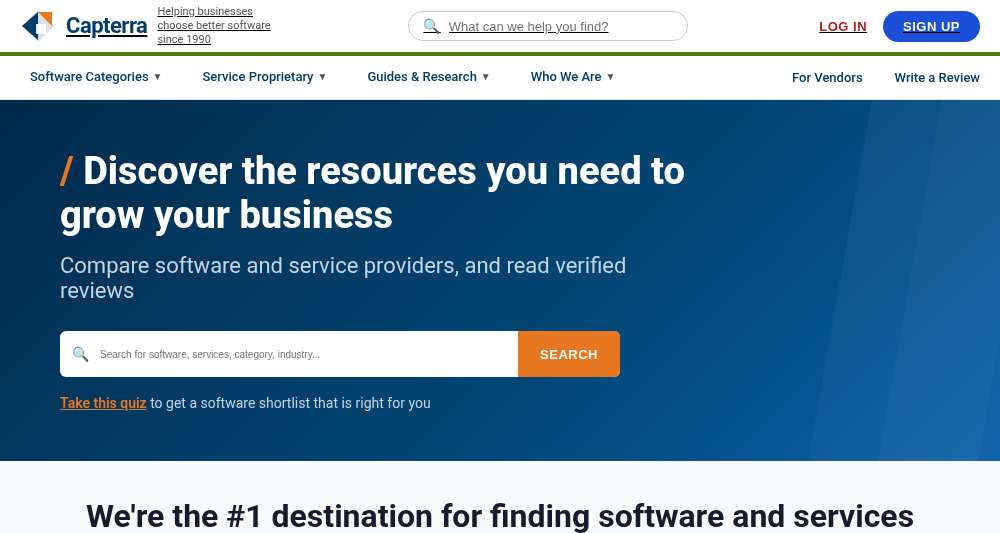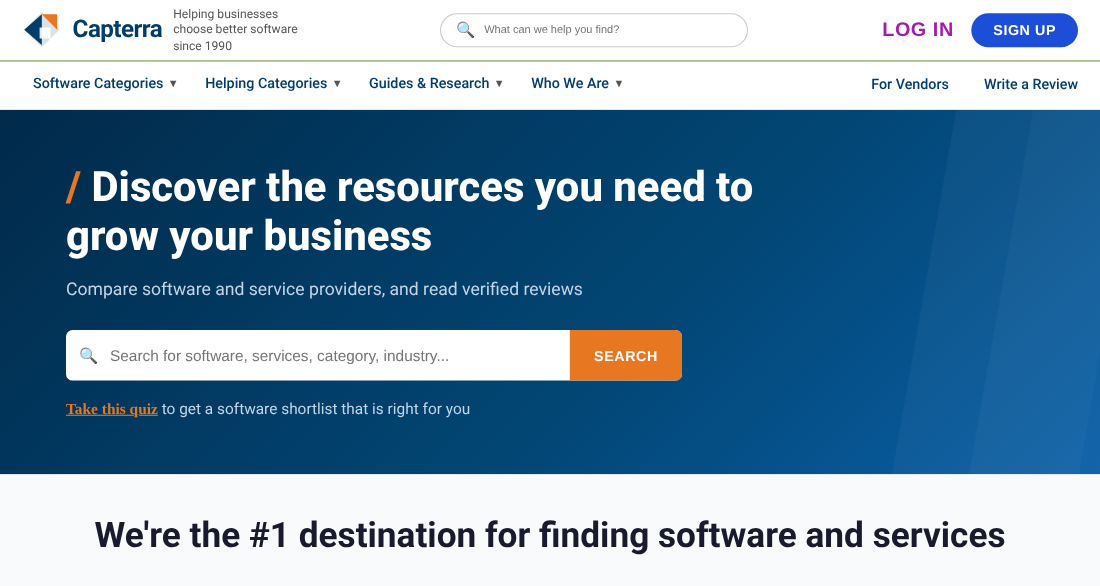--- a/index.html
+++ b/index.html
@@ -5,21 +5,22 @@
     * { margin: 0; padding: 0; box-sizing: border-box; }
     body { font-family: -apple-system, BlinkMacSystemFont, 'Segoe UI', Roboto, sans-serif; width: 1000px; overflow-x: hidden; }
 
     
     .header {
       display: flex;
       align-items: center;
       padding: 0 20px;
       height: 56px;
       background: #fff;
-      border-bottom: 1px solid #4d7c0f;
+      border-bottom: 4px solid #4d7c0f;
+      text-decoration: underline;
     }
     .logo-area {
       display: flex;
       align-items: center;
       gap: 10px;
       flex-shrink: 0;
     }
     .logo-icon {
       width: 36px;
       height: 36px;
@@ -47,39 +48,39 @@
       align-items: center;
       border: 1.5px solid #ccc;
       border-radius: 24px;
       padding: 6px 14px;
       width: 280px;
       gap: 8px;
     }
     .header-search-box input {
       border: none;
       outline: none;
-      font-size: 10px;
+      font-size: 13px;
       color: #7f1d1d;
       width: 100%;
       background: transparent;
     }
     .search-icon-sm {
       color: #888;
       font-size: 14px;
     }
     .header-actions {
       display: flex;
       align-items: center;
       gap: 16px;
       flex-shrink: 0;
     }
     .btn-login {
-      font-size: 18px;
+      font-size: 13px;
       font-weight: 600;
-      color: #a21caf;
+      color: #b91c1c;
       background: none;
       border: none;
       cursor: pointer;
       letter-spacing: 0.5px;
     }
     .btn-signup {
       font-size: 13px;
       font-weight: 700;
       color: #fff;
       background: #1d4ed8;
@@ -96,21 +97,21 @@
       display: flex;
       align-items: center;
       padding: 0 20px;
       height: 44px;
       background: #fff;
       border-bottom: 1px solid #e5e7eb;
     }
     .nav-left {
       display: flex;
       align-items: flex-start;
-      gap: 4px;
+      gap: 20px;
       flex: 1;
     }
     .nav-item {
       display: flex;
       align-items: center;
       gap: 4px;
       padding: 0 10px;
       height: 44px;
       font-size: 13px;
       font-weight: 500;
@@ -157,38 +158,38 @@
       font-weight: 800;
       color: #fff;
       line-height: 1.15;
       margin-bottom: 16px;
     }
     .hero-title-accent {
       color: #e87722;
       font-weight: 800;
     }
     .hero-subtitle {
-      font-size: 16px;
+      font-size: 22px;
       color: #c5d5e8;
       margin-bottom: 28px;
     }
     .hero-search-bar {
       display: flex;
       align-items: center;
       background: #fff;
       border-radius: 6px;
       overflow: hidden;
       max-width: 560px;
       height: 46px;
     }
     .hero-search-bar input {
       flex: 1;
       border: none;
       outline: none;
-      font-size: 14px;
+      font-size: 10px;
       color: #555;
       padding: 0 14px 0 40px;
       background: transparent;
     }
     .hero-search-wrapper {
       position: relative;
       flex: 1;
       display: flex;
       align-items: center;
     }
@@ -214,21 +215,20 @@
     .hero-quiz-link {
       margin-top: 18px;
       font-size: 14px;
       color: #c5d5e8;
     }
     .hero-quiz-link a {
       color: #e87722;
       font-weight: 600;
       text-decoration: underline;
       cursor: pointer;
-      font-family: Liberation Serif, serif;
     }
     
     .hero-decoration {
       position: absolute;
       right: 0;
       top: 0;
       bottom: 0;
       width: 300px;
       overflow: hidden;
     }
@@ -319,21 +319,21 @@
   </div>
 </header>
 
 <nav class="navbar">
   <div class="nav-left">
     <div class="nav-item">
       <span>Software Categories</span>
       <span class="nav-chevron">▼</span>
     </div>
     <div class="nav-item">
-      <span>Helping Categories</span>
+      <span>Service Proprietary</span>
       <span class="nav-chevron">▼</span>
     </div>
     <div class="nav-item">
       <span>Guides &amp; Research</span>
       <span class="nav-chevron">▼</span>
     </div>
     <div class="nav-item">
       <span>Who We Are</span>
       <span class="nav-chevron">▼</span>
     </div>

